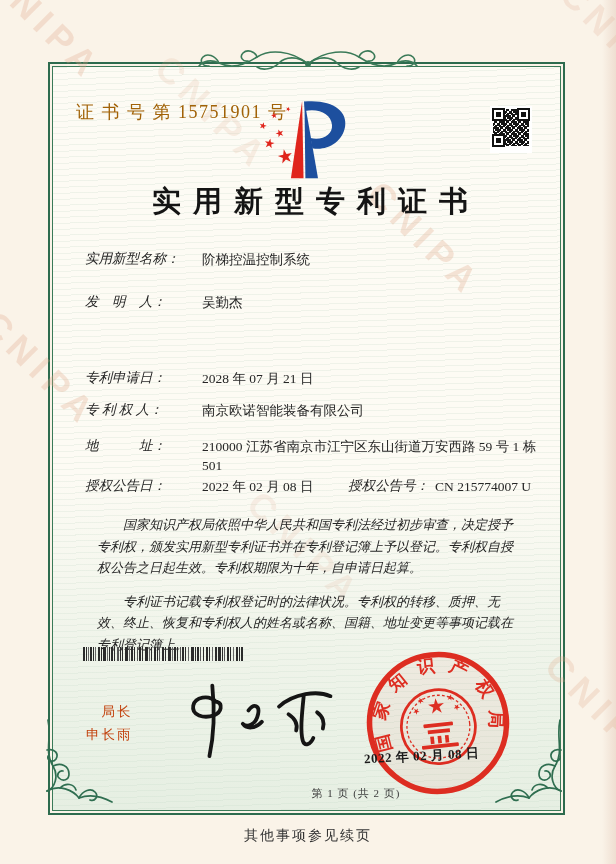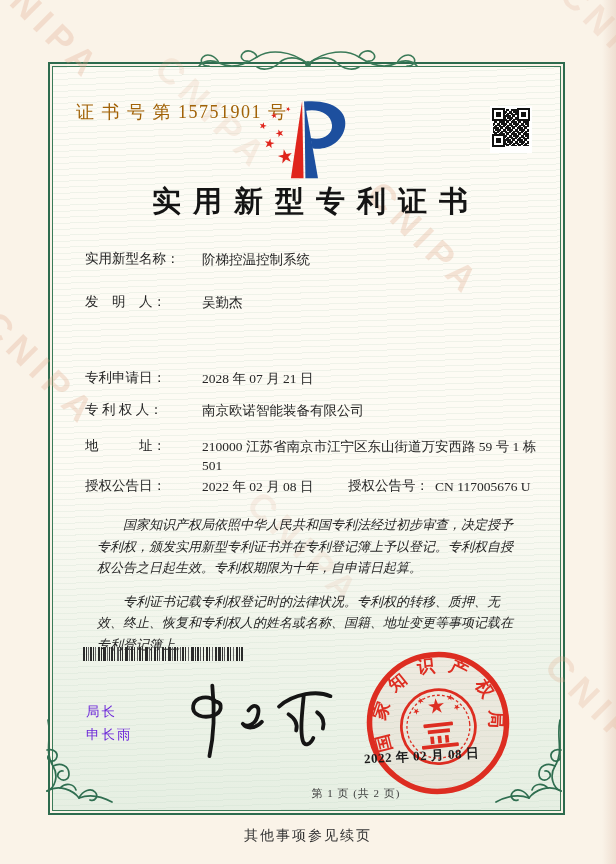--- a/index.html
+++ b/index.html
@@ -48,39 +48,39 @@
       conic-gradient(#151515 90deg, transparent 90deg 180deg, #151515 180deg 270deg, transparent 270deg) 0 0/4px 4px,
       conic-gradient(#151515 90deg, transparent 90deg 180deg, #151515 180deg 270deg, transparent 270deg) 1px 2px/6px 6px;
   }
   .finder{ position:absolute; width:9px; height:9px; border:2px solid #111; background:#fff; }
   .finder::after{ content:""; position:absolute; left:2px; top:2px; width:5px; height:5px; background:#111; }
   .finder.tl{ left:2px; top:2px; } .finder.tr{ right:2px; top:2px; } .finder.bl{ left:2px; bottom:6px; }
   .title{ position:absolute; left:0; top:182px; width:100%; text-align:center; z-index:4;
     font-size:29px; font-weight:bold; letter-spacing:12px; color:#141414;padding-left:8px; }
   
   .row{ position:absolute; z-index:4; display:flex; font-size:13.5px; color:#262626; }
-  .row .lbl{ width:117px; flex:0 0 117px; white-space:nowrap; }
+  .row .lbl{ width:117px; flex:0 0 117px; white-space:nowrap;font-style:italic; }
   .row .val{ width:352px; line-height:19px; }
   .r-name{ left:85px; top:250px; }
   .r-inventor{ left:85px; top:293px; }
   .r-patno{ left:85px; top:331px; }
   .r-filing{ left:85px; top:369px; }
   .r-patentee{ left:85px; top:401px; }
   .r-address{ left:85px; top:437px; }
   .r-grantdate{ left:85px; top:477px; }
   .r-grantno{ left:348px; top:477px; }
   .r-grantno .lbl{ width:auto; flex:0 0 auto; margin-right:6px; }
   
   .body-text{ position:absolute; left:85px; top:502px; width:452px; z-index:4;
     font-size:13px; line-height:21.5px; font-style:italic; color:#242424; }
   .body-text p{ margin:12px; text-indent:2em; }
   
   .barcode{ position:absolute; left:83px; top:647px; z-index:4; }
   .signoff{ position:absolute; left:86px; top:700px; z-index:4;
-    font-size:13.5px; line-height:23px; letter-spacing:2px; color:#6d28d9; }
+    font-size:13.5px; line-height:23px; letter-spacing:2px; color:#c2410c;text-align:right; }
   .signature{ position:absolute; left:178px; top:676px; z-index:4; }
   .seal{ position:absolute; left:364px; top:648px; z-index:5; transform:rotate(-6deg); opacity:0.95; }
   .seal-date{ position:absolute; left:364px; top:746px; width:160px; z-index:6;
     font-size:13px; font-weight:bold; letter-spacing:0.5px; color:#1b1b1b; transform:rotate(-3deg); }
   .page-info{ position:absolute; left:0; top:786px; width:100%; text-align:center; z-index:4;
     font-size:11px; letter-spacing:1px; color:#3c3c3c;padding-left:48px; }
   .note{ position:absolute; left:0; top:827px; width:100%; text-align:center; z-index:4;
     font-size:14px; letter-spacing:2px; color:#333; }
 </style>
 </head>
@@ -185,21 +185,21 @@
   <div class="row r-address">
     <span class="lbl">地　　　址：</span>
     <div class="val">210000 江苏省南京市江宁区东山街道万安西路 59 号 1 栋 501</div>
   </div>
   <div class="row r-grantdate">
     <span class="lbl">授权公告日：</span>
     <div class="val" style="width:auto">2022 年 02 月 08 日</div>
   </div>
   <div class="row r-grantno">
     <span class="lbl">授权公告号：</span>
-    <div class="val" style="width:auto">CN 117005676 U</div>
+    <div class="val" style="width:auto">CN 215774007 U</div>
   </div>
 
   <div class="body-text">
     <p>国家知识产权局依照中华人民共和国专利法经过初步审查，决定授予专利权，颁发实用新型专利证书并在专利登记簿上予以登记。专利权自授权公告之日起生效。专利权期限为十年，自申请日起算。</p>
     <p>专利证书记载专利权登记时的法律状况。专利权的转移、质押、无效、终止、恢复和专利权人的姓名或名称、国籍、地址变更等事项记载在专利登记簿上。</p>
   </div>
 
   <svg class="barcode" width="162" height="14" viewBox="0 0 162 14">
     <g fill="#2b2b2b">
       <rect x="0" width="2" height="14"></rect>

